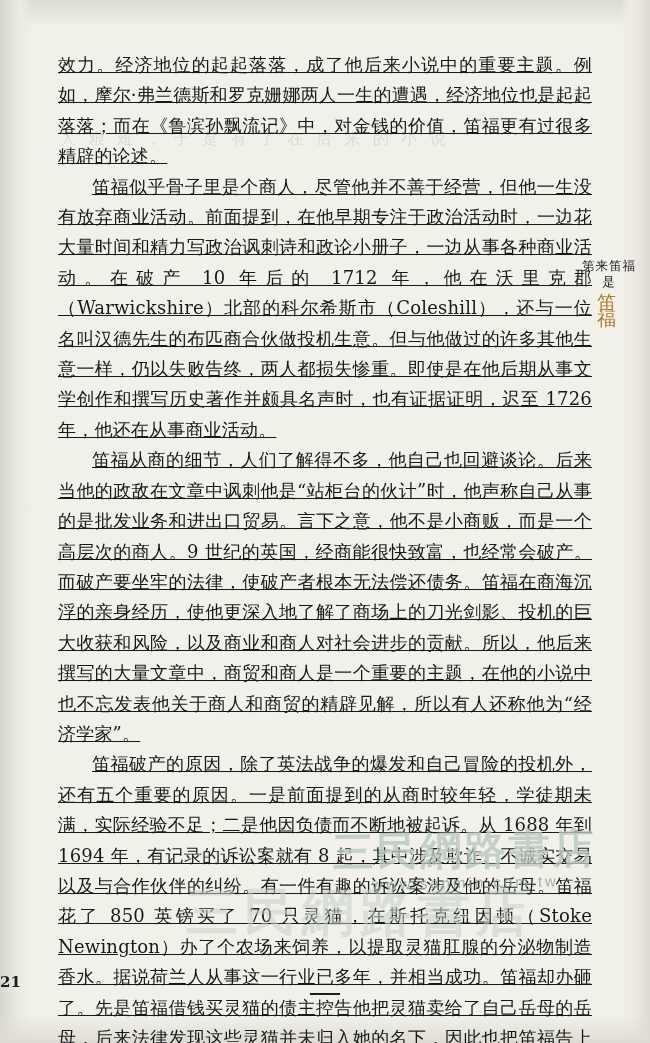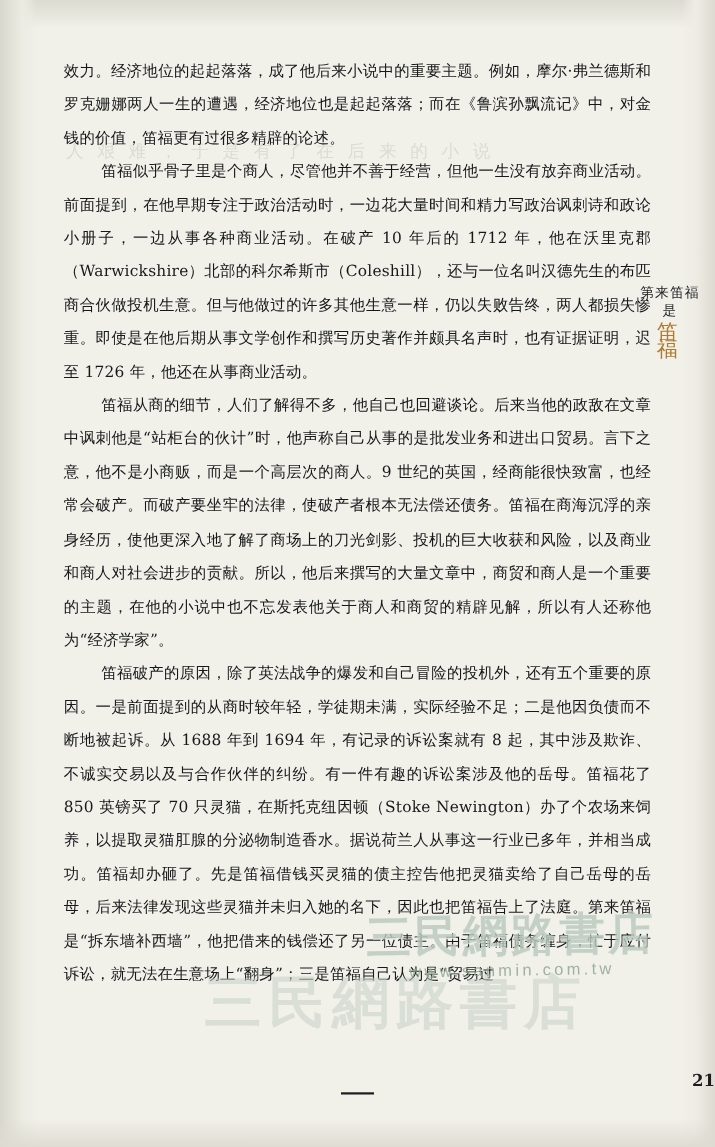--- a/index.html
+++ b/index.html
@@ -53,27 +53,28 @@
   }
 
   .text-column {
     position: absolute;
     left: 58px;
     top: 50px;
     width: 534px;
   }
   p.body-par {
     margin: 0 0 0 0;
-    font-size: 14px;
+    font-size: 18px;
     line-height: 30.4px;
     color: #16181a;
     text-align: justify;
     text-justify: inter-ideograph;
     letter-spacing: 0.2px;
     font-family: "DejaVu Serif", "Liberation Serif", serif;
+    text-decoration: underline;
   }
   p.indent {
     text-indent: 34px;
   }
 
   
   .side-label {
     position: absolute;
     right: 8px;
     top: 258px;
@@ -93,21 +94,21 @@
     color: #a16207;
     opacity: .82;
   }
 
   
   .folio {
     position: absolute;
     left: 0;
     right: 0;
     bottom: 48px;
-    text-align: right;
+    text-align: left;
     font-size: 15px;
     font-weight: bold;
     color: #1a1c1f;
     font-family: "DejaVu Serif", "Liberation Serif", serif;
   }
   .folio .rule {
     width: 30px;
     height: 2px;
     background: #1a1c1f;
     margin: 2px auto 0 auto;

